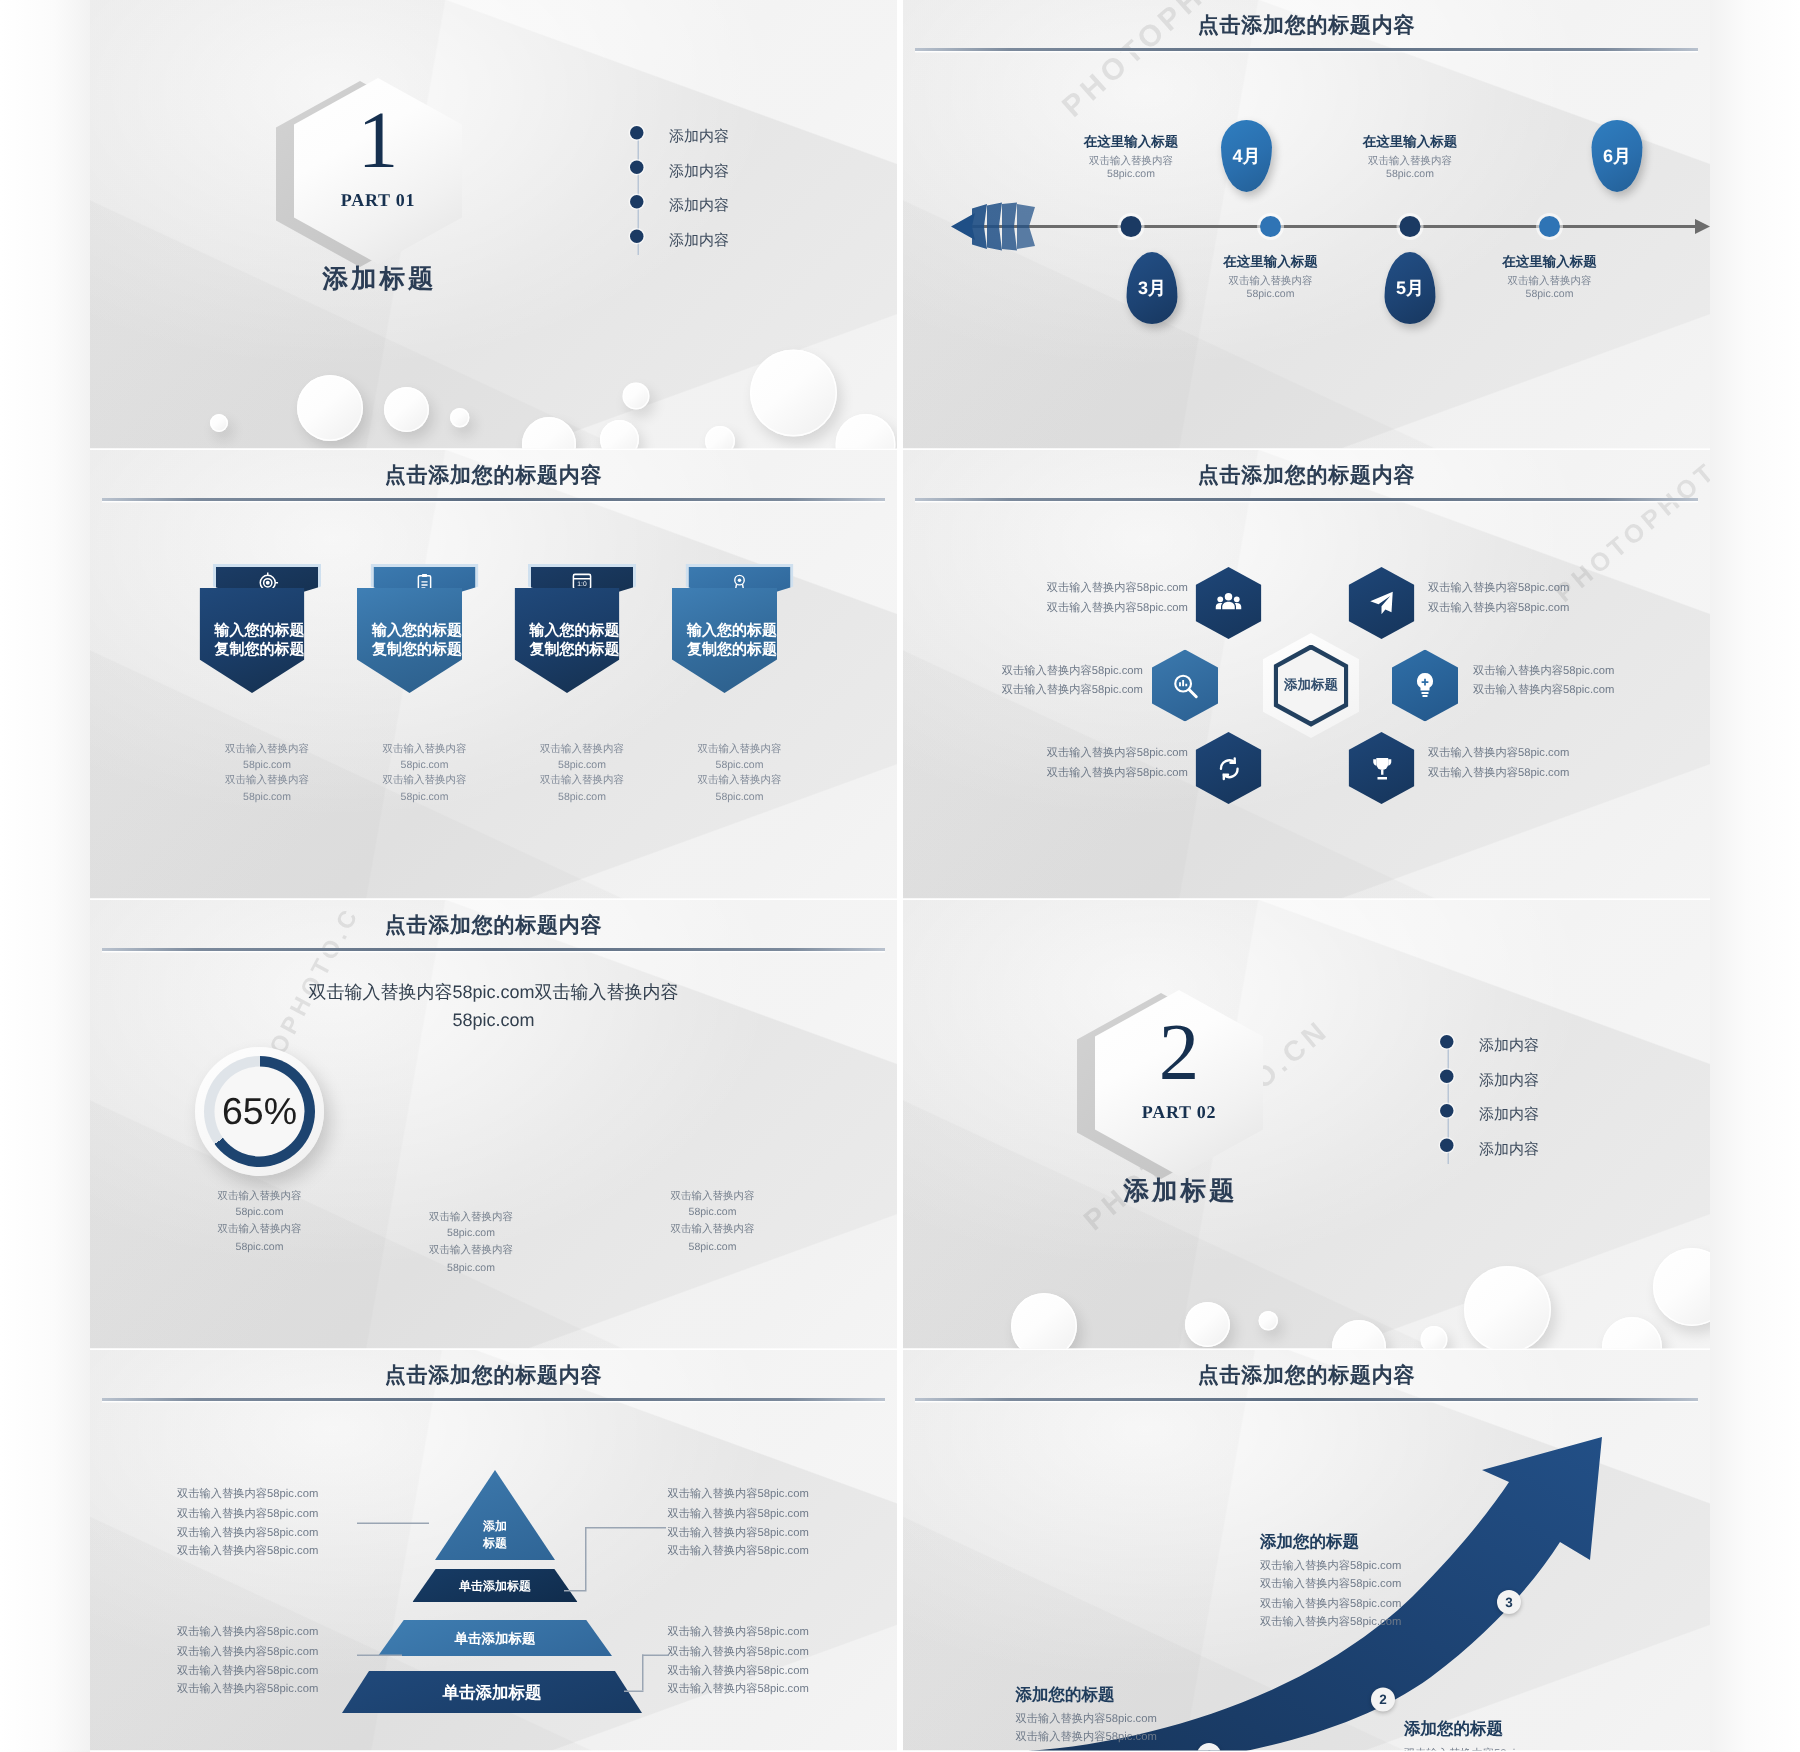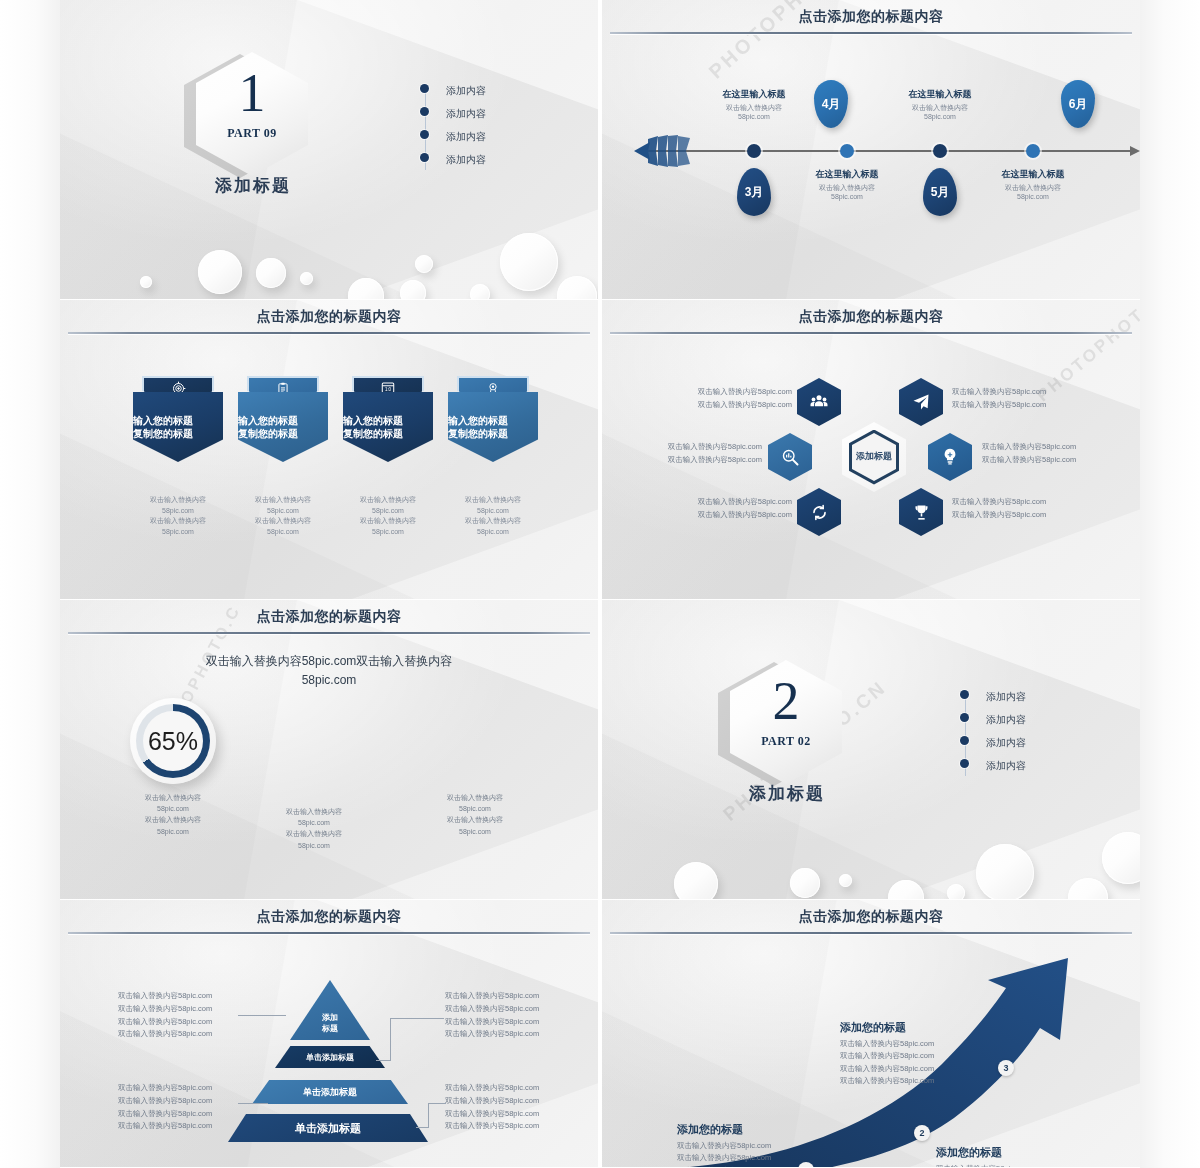--- a/index.html
+++ b/index.html
@@ -122,23 +122,23 @@
 
   
   .banner { position:absolute; width:90px; }
   .bn-tab {
     position:relative; width:72px; height:26px; margin:0 auto;
     clip-path: polygon(0 0, 100% 0, 100% 58%, 50% 100%, 0 58%);
     border:2px solid #cfe0ef; box-sizing:border-box;
     display:flex; align-items:flex-start; justify-content:center; padding-top:3px;
   }
   .bn-body {
-    position:relative; margin-top:-10px; height:70px; width:90px;
+    position:relative; margin-top:-10px; height:70px; width:70px;
     clip-path: polygon(0 0, 100% 0, 100% 68%, 50% 100%, 0 68%);
-    display:flex; align-items:center; justify-content:flex-start;
+    display:flex; align-items:center; justify-content:flex-end;
     box-shadow:0 4px 7px rgba(0,0,0,.16);
   }
   .bn-body .lab { color:#fff; font-size:10px; font-weight:bold; line-height:1.35; text-align:center; }
   .bn-sub { position:absolute; width:120px; text-align:center; font-size:7px; color:#808a98; line-height:1.5; }
 
   
   .hx {
     position:absolute; width:44px; height:48px;
     clip-path: polygon(50% 0%, 100% 25%, 100% 75%, 50% 100%, 0% 75%, 0% 25%);
     display:flex; align-items:center; justify-content:center;
@@ -210,21 +210,21 @@
       <div class="bubble" style="width:18px;height:18px;left:355px;top:255px;"></div>
       <div class="bubble" style="width:26px;height:26px;left:340px;top:280px;"></div>
       <div class="bubble" style="width:40px;height:40px;left:497px;top:276px;"></div>
       <div class="bubble" style="width:12px;height:12px;left:80px;top:276px;"></div>
       <div class="bubble" style="width:20px;height:20px;left:410px;top:284px;"></div>
 
       <div class="hexbadge" style="left:136px;top:52px;">
         <div class="hex-shadow"></div>
         <div class="hex-face"></div>
         <div class="hex-num">1</div>
-        <div class="hex-part">PART 09</div>
+        <div class="hex-part">PART 01</div>
       </div>
       <div class="sec-title" style="left:113px;top:174px;">添加标题</div>
 
       <div class="bullets" style="left:360px;top:84px;width:120px;">
         <div class="bline"></div>
         <div class="brow">
           <div class="bdot"></div>
           <div class="btxt">添加内容</div>
         </div>
         <div class="brow">
@@ -254,21 +254,21 @@
         <g fill="#1f4f86">
           <path d="M6 22 L22 13 L20 22 L22 31 Z"></path>
           <path d="M20 10 L30 7 L28 22 L30 37 L20 34 Z" opacity=".92"></path>
           <path d="M30 8 L40 6 L38 22 L40 38 L30 36 Z" opacity=".85"></path>
           <path d="M40 7 L50 6 L48 22 L50 38 L40 37 Z" opacity=".8"></path>
           <path d="M50 7 L62 9 L58 22 L62 35 L50 37 Z" opacity=".72"></path>
         </g>
       </svg>
 
       <div class="tl-dot" style="left:145px;top:144px;"></div>
-      <div class="drop dark" style="left:135px;top:168px;">3月</div>
+      <div class="drop dark" style="left:149px;top:168px;">3月</div>
       <div class="tl-lab" style="left:92px;top:88px;">
         <div class="t">在这里输入标题</div>
         <div class="s">双击输入替换内容</div>
         <div class="s">58pic.com</div>
       </div>
 
       <div class="tl-dot lt" style="left:238px;top:144px;"></div>
       <div class="drop up" style="left:212px;top:80px;">4月</div>
       <div class="tl-lab" style="left:185px;top:168px;">
         <div class="t">在这里输入标题</div>

